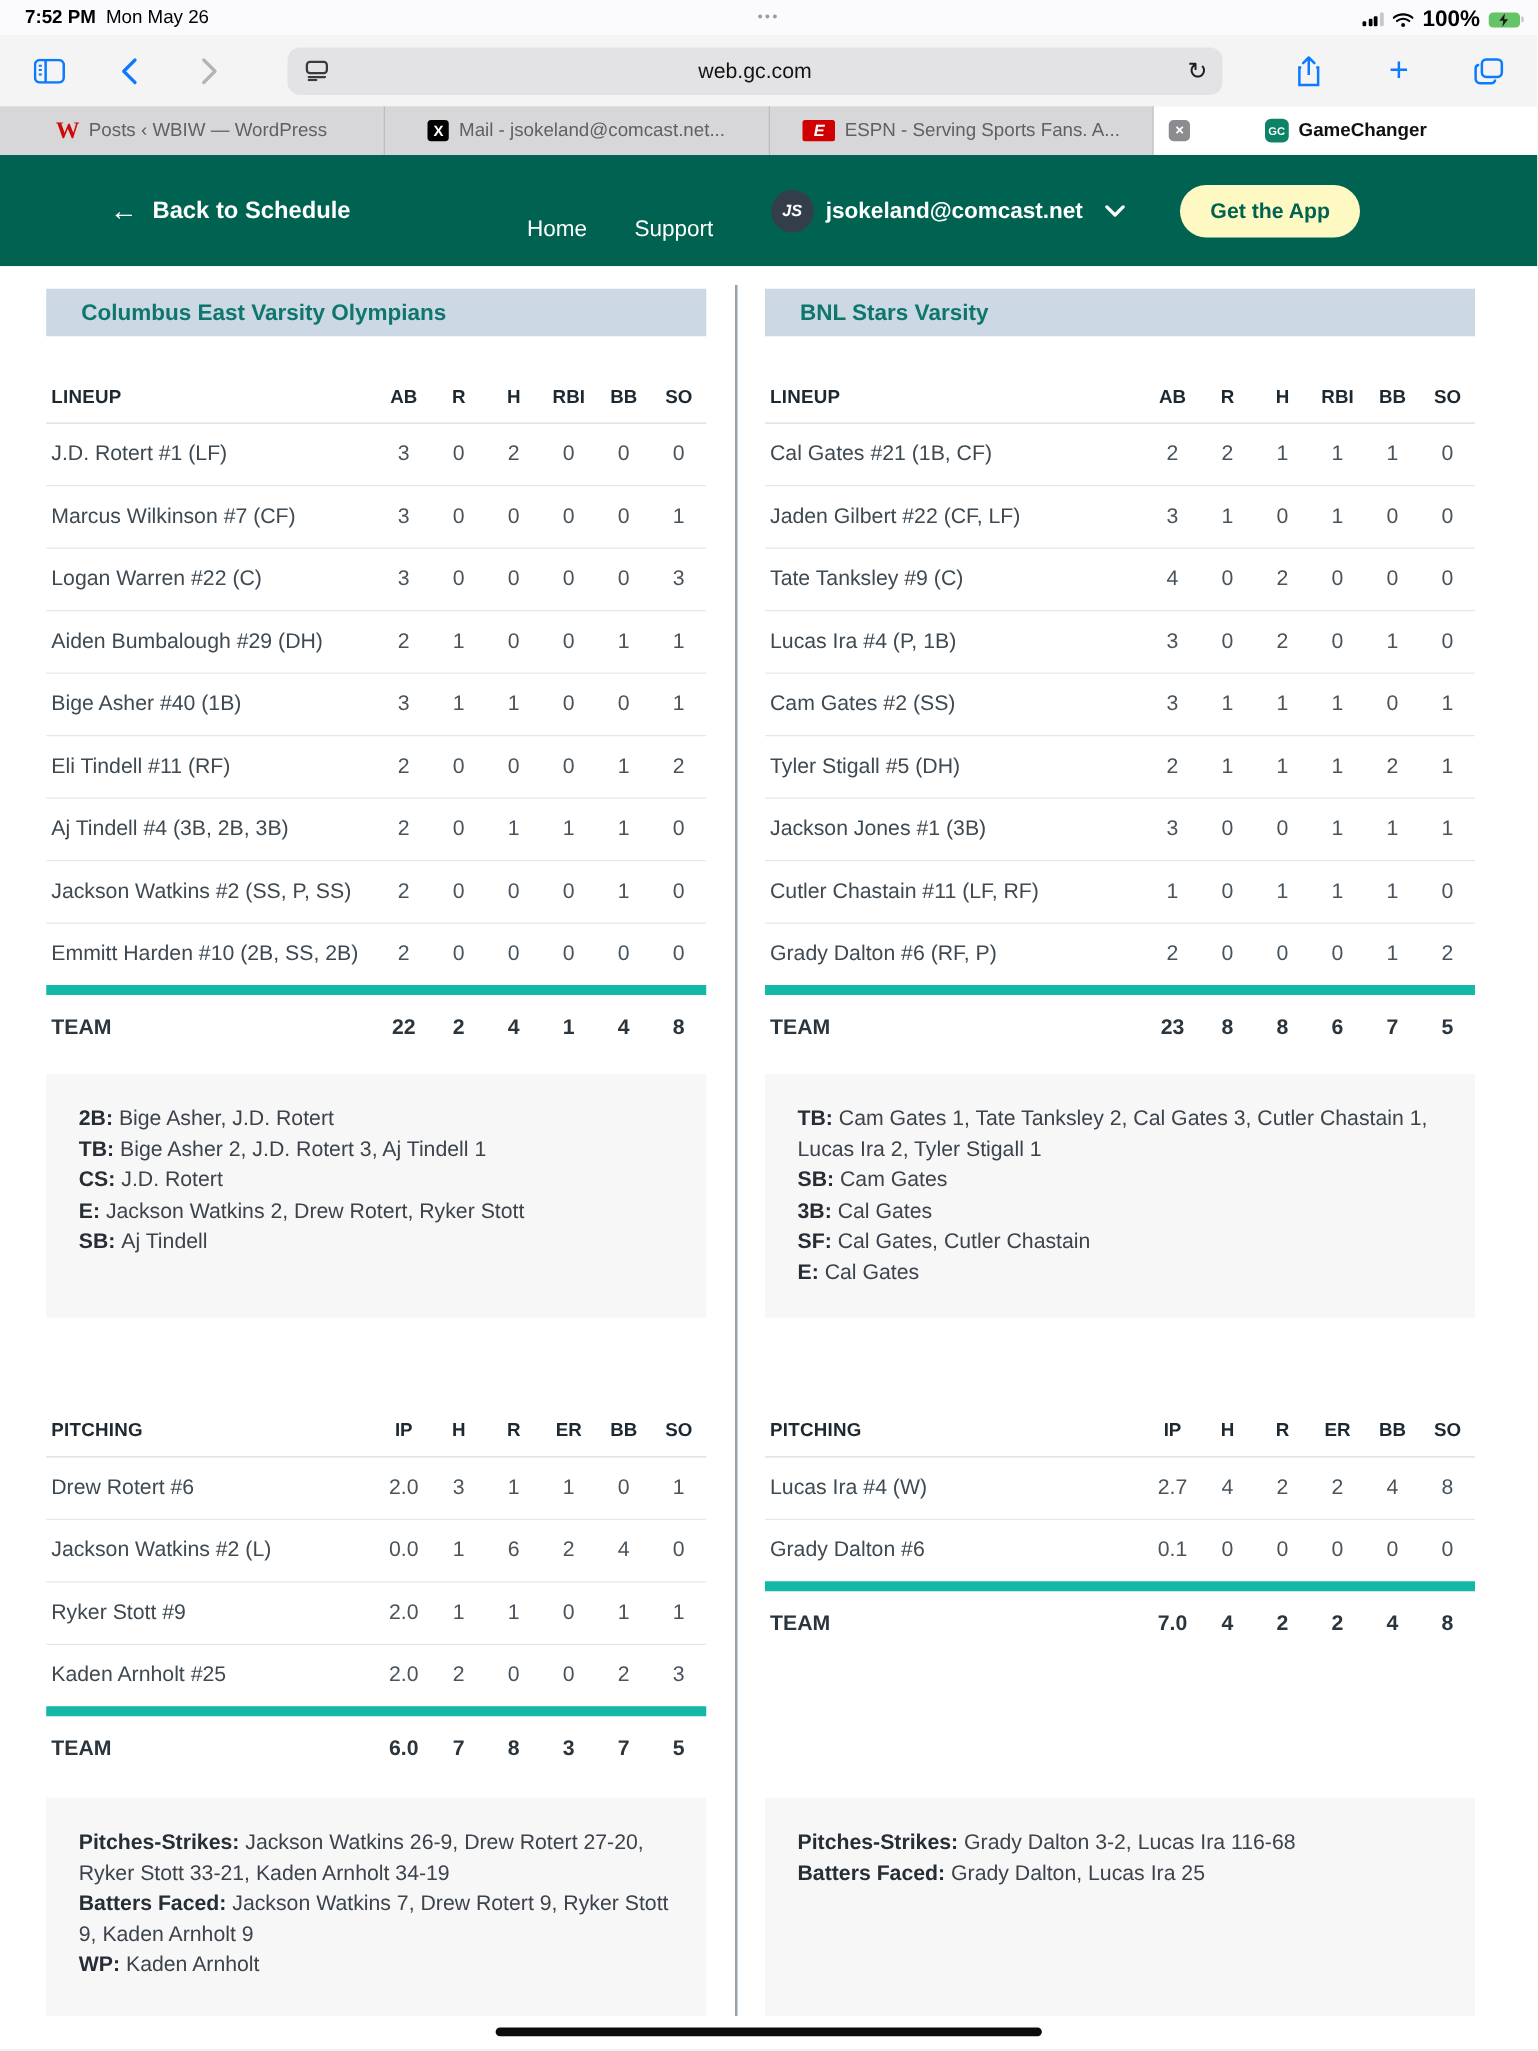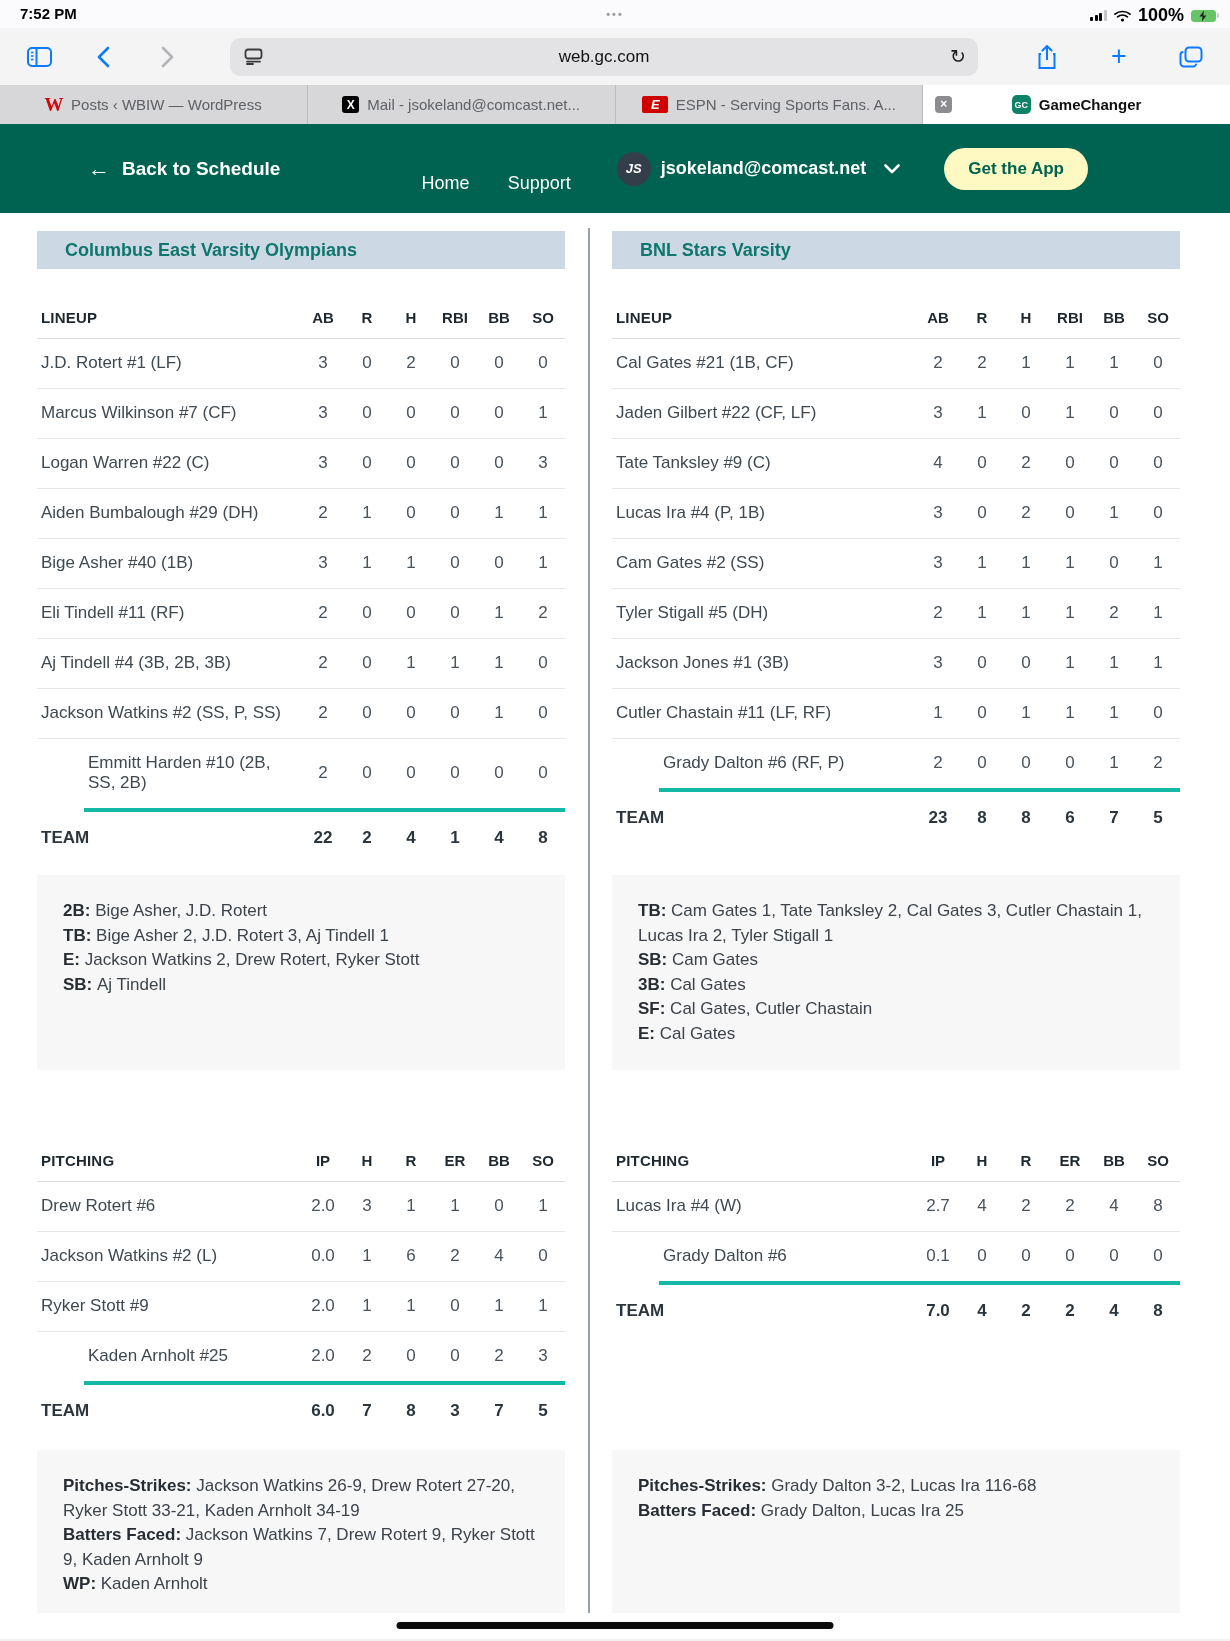--- a/index.html
+++ b/index.html
@@ -2,21 +2,21 @@
 <html><head>
 <meta charset="utf-8">
 <style>
   * { margin:0; padding:0; box-sizing:border-box; }
   html,body { background:#fff; }
   body { font-family:"Liberation Sans", sans-serif; }
   .screen { position:relative; width:1230px; height:1641px; background:#fff; overflow:hidden; margin:0 auto; }
 
   
   .status-bar { position:absolute; top:0; left:0; width:100%; height:28px; background:#fbfbfd; }
-  .sb-left { position:absolute; left:20px; top:5px; display:flex; gap:8px; align-items:baseline; font-size:15px; color:#000;flex-direction:column; }
+  .sb-left { position:absolute; left:20px; top:5px; display:flex; gap:8px; align-items:baseline; font-size:15px; color:#000; }
   .sb-time { font-weight:700; }
   .sb-date { font-weight:400; }
   .sb-center { position:absolute; left:50%; top:8px; transform:translateX(-50%); color:#9a9aa0; font-size:11px; letter-spacing:2px; font-weight:700; }
   .sb-right { position:absolute; right:14px; top:5px; display:flex; align-items:center; gap:7px; }
   .sig { display:flex; align-items:flex-end; gap:1.5px; height:11px; }
   .sig i { display:block; width:3px; background:#000; border-radius:1px; }
   .sig i:nth-child(1){height:4px} .sig i:nth-child(2){height:6px} .sig i:nth-child(3){height:8px} .sig i:nth-child(4){height:11px; background:#c7c7cb}
   .pct { font-size:18px; font-weight:600; color:#000; }
   .batt { position:relative; width:25px; height:12px; border-radius:3.5px; background:#65c466; }
   .batt:after { content:""; position:absolute; right:-3px; top:3.5px; width:2px; height:5px; background:#c8c8cc; border-radius:0 2px 2px 0; }
@@ -64,21 +64,21 @@
   .g1 { grid-column:1; } .g3 { grid-column:3; }
 
   
   .stat-table { margin-top:0; }
   .srow { display:flex; align-items:center; border-bottom:1px solid #e5e7e9; padding:14px 0 15px 4px; }
   .sname { flex:1; font-size:17px; color:#3e4951; padding-right:6px; }
   .scell { width:44px; text-align:center; font-size:17px; color:#49535c; flex:0 0 auto; }
   .shead { border-bottom:1px solid #d9dcdf; padding-top:40px; padding-bottom:12px; }
   .shead .sname { font-size:15px; font-weight:700; color:#1d2830; letter-spacing:.2px; }
   .shead .scell { font-size:15px; font-weight:700; color:#1d2830; }
-  .srow:nth-last-child(2) { border-bottom:4px solid #14b8a6;margin-left:47px; }
+  .srow:nth-last-child(2) { border-bottom:8px solid #14b8a6; }
   .stotal { border-bottom:none; padding-top:16px; }
   .stotal .sname, .stotal .scell { font-weight:700; color:#2b353d; }
 
   
   .notes-box { background:#f7f7f8; padding:24px 26px; font-size:17px; line-height:24.5px; color:#3c434b; }
   .notes-box b { color:#262d34; font-weight:700; }
   .batting-notes { margin-top:12px; margin-bottom:42px; }
   .pitching-notes { margin-top:14px; }
 
   
@@ -420,20 +420,21 @@
           <div class="scell">8</div>
           <div class="scell">6</div>
           <div class="scell">7</div>
           <div class="scell">5</div>
         </div>
       </div>
 
     <div class="notes-box batting-notes g1">
         <div class="note-line"><b>2B: </b>Bige Asher, J.D. Rotert</div>
         <div class="note-line"><b>TB: </b>Bige Asher 2, J.D. Rotert 3, Aj Tindell 1</div>
+        <div class="note-line"><b>CS: </b>J.D. Rotert</div>
         <div class="note-line"><b>E: </b>Jackson Watkins 2, Drew Rotert, Ryker Stott</div>
         <div class="note-line"><b>SB: </b>Aj Tindell</div>
       </div>
     <div class="notes-box batting-notes g3">
         <div class="note-line"><b>TB: </b>Cam Gates 1, Tate Tanksley 2, Cal Gates 3, Cutler Chastain 1, Lucas Ira 2, Tyler Stigall 1</div>
         <div class="note-line"><b>SB: </b>Cam Gates</div>
         <div class="note-line"><b>3B: </b>Cal Gates</div>
         <div class="note-line"><b>SF: </b>Cal Gates, Cutler Chastain</div>
         <div class="note-line"><b>E: </b>Cal Gates</div>
       </div>

